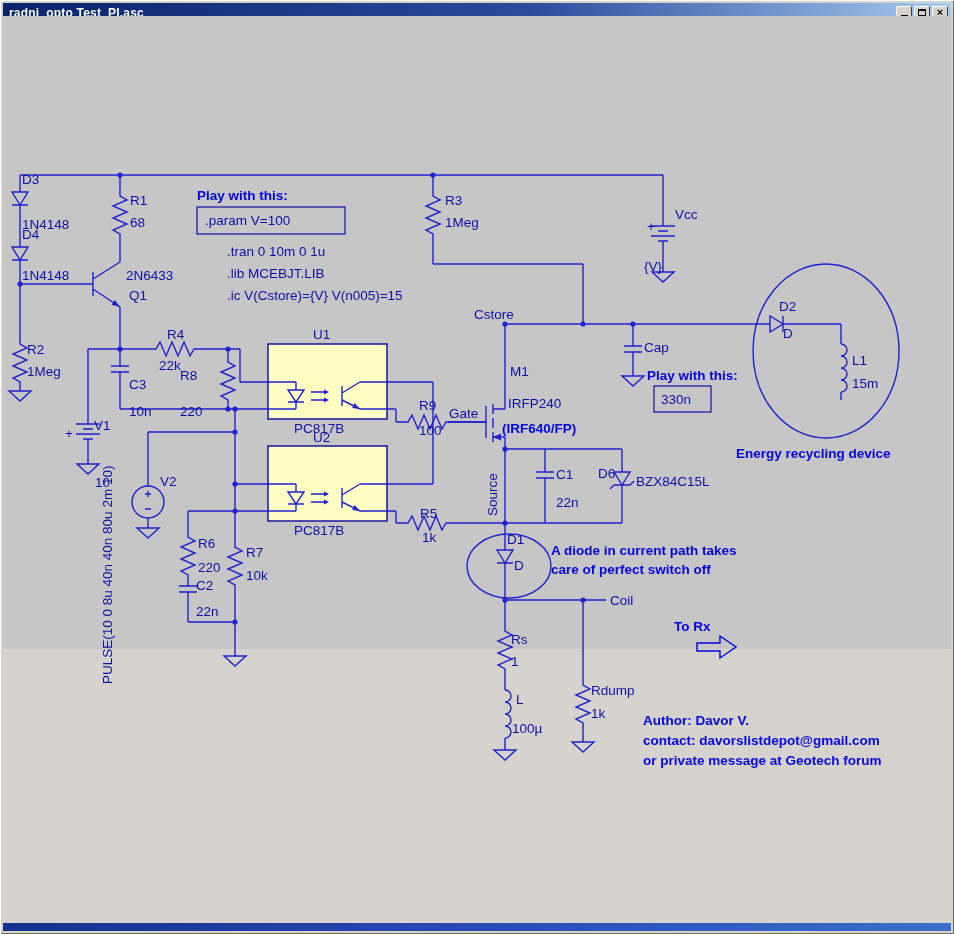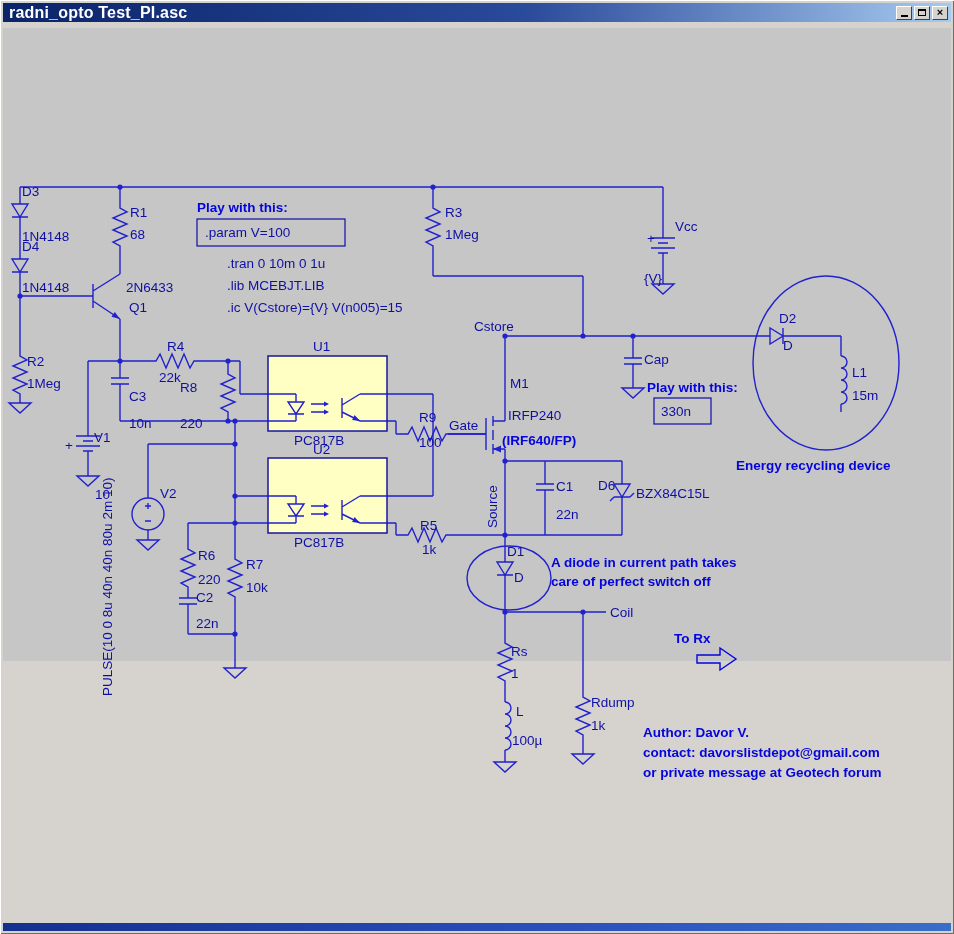--- a/index.html
+++ b/index.html
@@ -2,29 +2,29 @@
 <html><head>
 <meta charset="utf-8">
 <style>
   html,body{margin:0;padding:0;background:#d6d3ce;}
   .window{position:relative;width:954px;height:934px;background:#d6d3ce;
     box-shadow:inset 1px 1px 0 #ffffff, inset -1px -1px 0 #6f6d63;overflow:hidden;
     font-family:"Liberation Sans",sans-serif;}
   .titlebar{position:absolute;left:3px;top:3px;width:948px;height:19px;
     background:linear-gradient(90deg,#0a246a 0%,#2a4a9a 55%,#a6caf0 100%);
     display:flex;align-items:center;padding-left:6px;box-sizing:border-box;}
-  .title{color:#ffffff;font-size:16px;font-weight:bold;letter-spacing:.2px;}
+  .title{color:#ffffff;font-size:12px;font-weight:bold;letter-spacing:.2px;}
   .controls{margin-left:auto;display:flex;gap:2px;padding-right:3px;}
   .wbtn{width:16px;height:14px;background:#d6d3ce;border:1px solid;
     border-color:#ffffff #404040 #404040 #ffffff;display:flex;align-items:center;
     justify-content:center;box-sizing:border-box;}
   .g-min{width:7px;height:2px;background:#000;margin-top:7px;}
   .g-max{width:8px;height:7px;border:1px solid #000;border-top-width:2px;box-sizing:border-box;}
   .g-close{font-size:11px;font-weight:bold;color:#000;line-height:1;}
-  .canvas{position:absolute;left:3px;top:28px;width:948px;height:633px;background:#c6c6c6;}
+  .canvas{position:absolute;left:3px;top:16px;width:948px;height:633px;background:#c6c6c6;}
   .statusbar{position:absolute;left:3px;top:923px;width:948px;height:8px;
     background:linear-gradient(90deg,#14308f,#2b50bd 60%,#3a6ec8);}
   
   svg text{font-family:"Liberation Sans",sans-serif;font-size:13.5px;fill:#0f0fa5;}
   svg text.ann{fill:#0404dd;font-weight:bold;}
   .wire{stroke:#2121cd;stroke-width:1.4;fill:none;}
   .sym{stroke:#2121cd;stroke-width:1.4;fill:none;}
   .dot{fill:#2121cd;stroke:none;}
   .solid{fill:#2121cd;stroke:none;}
   .optobox{fill:#ffffc4;stroke:#16169f;stroke-width:1.5;}

